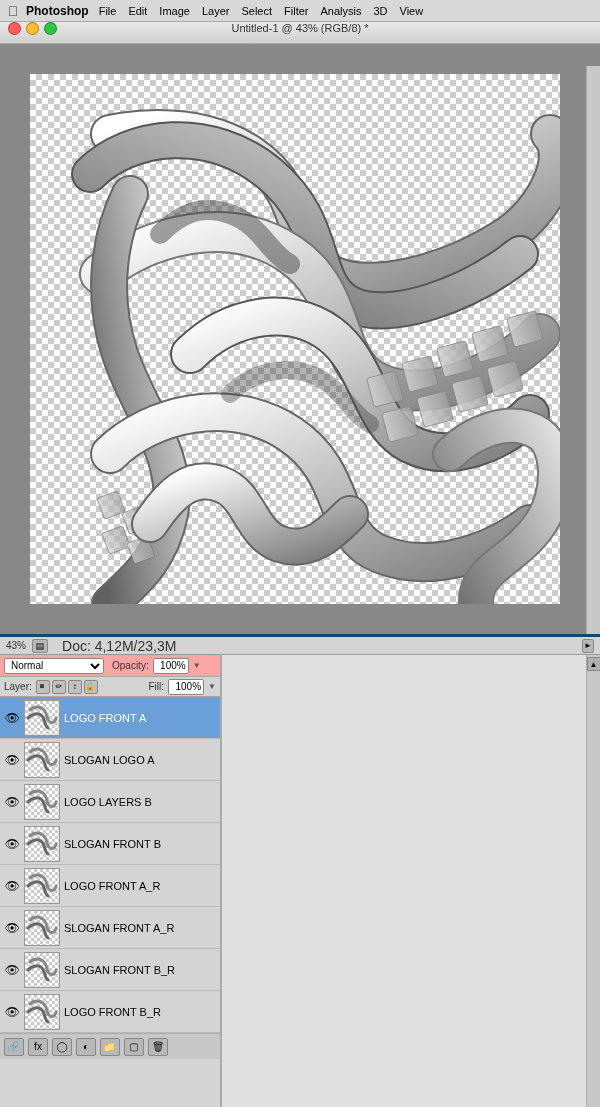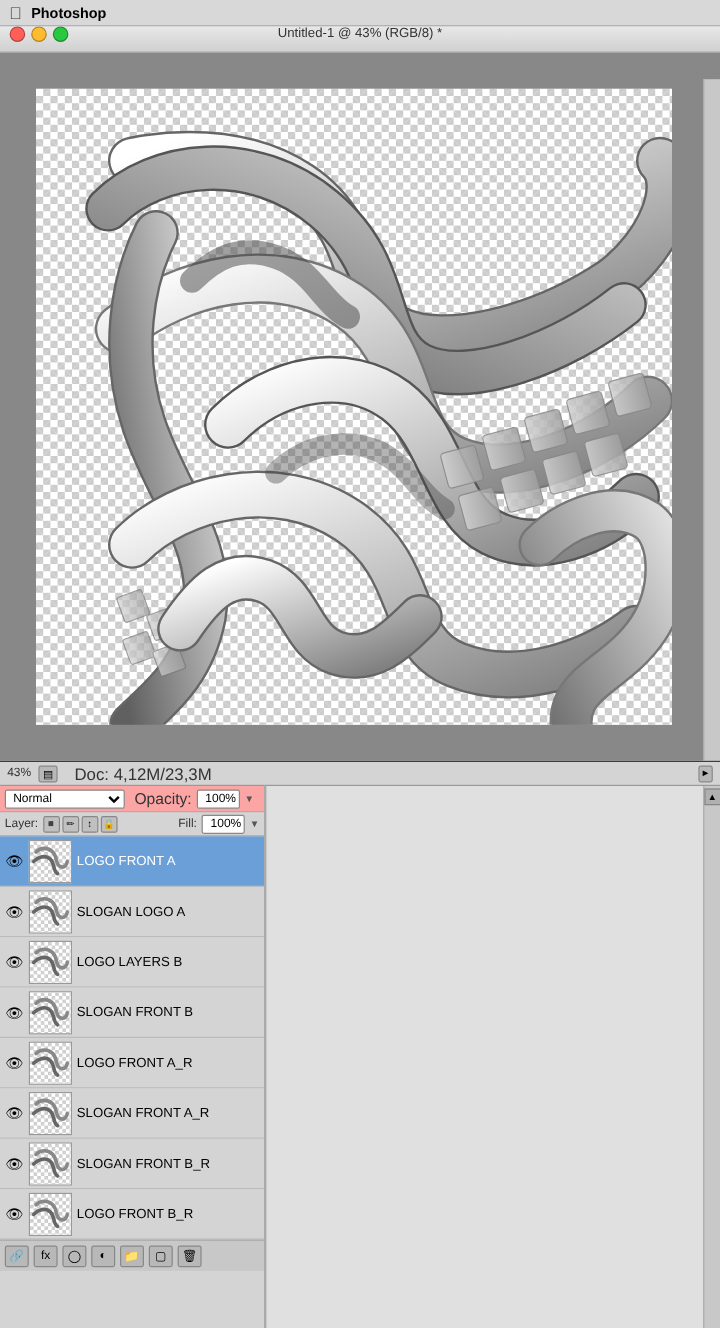--- a/index.html
+++ b/index.html
@@ -118,21 +118,21 @@
       left: 0;
       width: 100%;
       height: 100%;
     }
 
     
     #status-bar {
       width: 600px;
       height: 20px;
       background: #d4d4d4;
-      border-top: 1px solid #0c4a6e;
+      border-top: 3px solid #0c4a6e;
       display: flex;
       align-items: center;
       padding: 0 6px;
       gap: 6px;
     }
     .zoom-level {
       font-size: 10px;
       color: #333;
     }
     .zoom-btn {
@@ -215,21 +215,21 @@
     .blend-select {
       width: 100px;
       height: 16px;
       font-size: 10px;
       background: #fff;
       border: 1px solid #888;
       border-radius: 2px;
       padding: 0 2px;
     }
     .opacity-label {
-      font-size: 13px;
+      font-size: 10px;
       color: #333;
       margin-left: 4px;
     }
     .opacity-input {
       width: 36px;
       height: 16px;
       font-size: 10px;
       text-align: right;
       border: 1px solid #888;
       border-radius: 2px;
@@ -421,20 +421,31 @@
       background: #c8c8c8;
       border-left: 1px solid #aaa;
     }
   </style>
 </head>
 <body>
 
 <div id="menu-bar">
   <div class="apple-logo"></div>
   <div class="app-name">Photoshop</div>
+  <div class="menu-items">
+    <span class="menu-item">File</span>
+    <span class="menu-item">Edit</span>
+    <span class="menu-item">Image</span>
+    <span class="menu-item">Layer</span>
+    <span class="menu-item">Select</span>
+    <span class="menu-item">Filter</span>
+    <span class="menu-item">Analysis</span>
+    <span class="menu-item">3D</span>
+    <span class="menu-item">View</span>
+  </div>
 </div>
 
 <div id="title-bar">
   <div class="traffic-lights">
     <div class="traffic-light tl-red"></div>
     <div class="traffic-light tl-yellow"></div>
     <div class="traffic-light tl-green"></div>
   </div>
   <span class="title-text">Untitled-1 @ 43% (RGB/8) *</span>
 </div>

